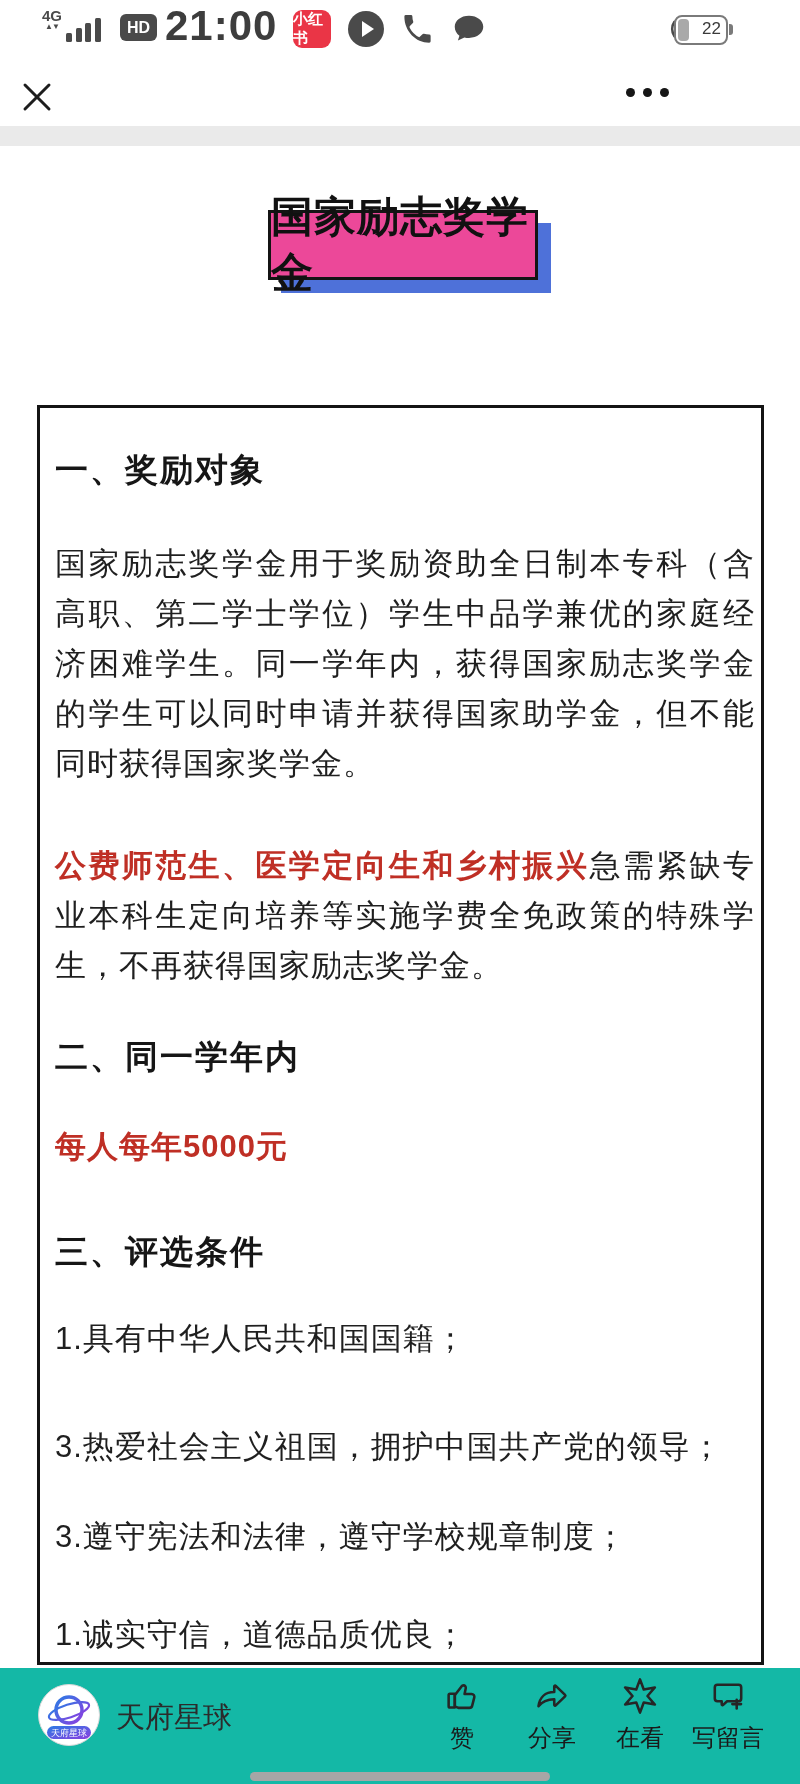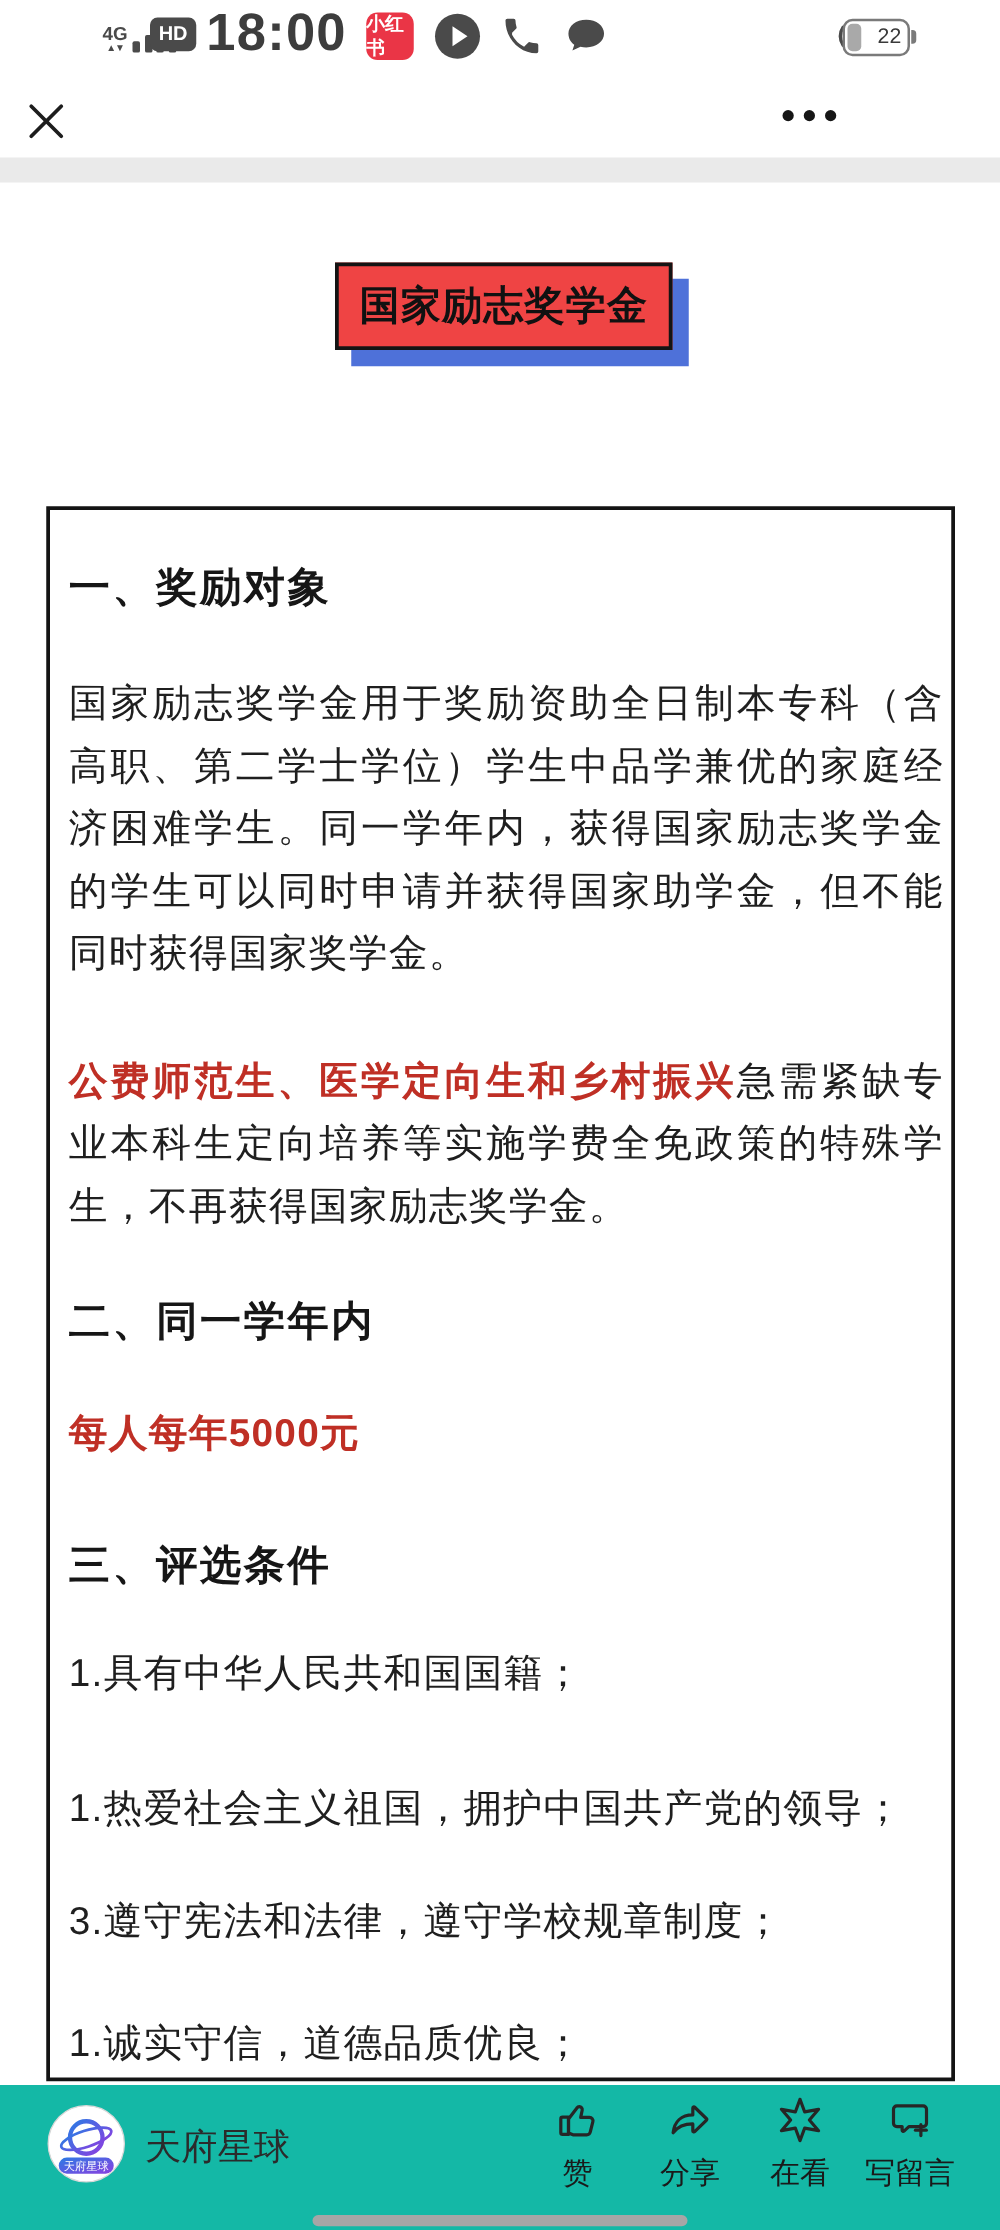--- a/index.html
+++ b/index.html
@@ -1,21 +1,21 @@
 <!DOCTYPE html>
 <html><head>
 <meta charset="utf-8">
 <style>
   html,body{margin:0;padding:0;background:#ffffff;}
   #screen{position:relative;width:800px;height:1784px;background:#ffffff;overflow:hidden;
           font-family:"Liberation Sans","DejaVu Sans",sans-serif;color:#1c1c1c;}
 
   
   .statusbar{position:absolute;left:0;top:0;width:800px;height:56px;background:#fff;}
-  .sig-group{position:absolute;left:42px;top:8px;display:flex;align-items:flex-end;margin-left:40px;}
+  .sig-group{position:absolute;left:42px;top:8px;display:flex;align-items:flex-start;}
   .net-col{display:flex;flex-direction:column;align-items:center;margin-right:4px;}
   .net-label{font-size:15px;font-weight:bold;color:#4a4a4a;line-height:15px;}
   .net-arrows{font-size:8px;line-height:7px;color:#4a4a4a;letter-spacing:-1px;}
   .bars{display:flex;align-items:flex-end;height:34px;}
   .bar{width:6px;background:#4a4a4a;border-radius:1.5px;margin-right:3.5px;}
   .b1{height:9px}.b2{height:14px}.b3{height:19px}.b4{height:24px}
   .hd-badge{position:absolute;left:120px;top:14px;width:37px;height:27px;background:#4a4a4a;
             border-radius:6px;color:#fff;font-size:16px;font-weight:bold;display:flex;
             align-items:center;justify-content:center;text-align:center;}
   .time{position:absolute;left:165px;top:2px;font-size:42px;font-weight:bold;color:#3d3d3d;letter-spacing:1px;}
@@ -34,23 +34,23 @@
                 border-radius:0 3px 3px 0;}
 
   
   .navbar{position:absolute;left:0;top:56px;width:800px;height:70px;background:#fff;}
   .close-btn{position:absolute;left:18px;top:22px;width:38px;height:38px;cursor:pointer;}
   .more-btn{position:absolute;left:626px;top:32px;display:flex;cursor:pointer;}
   .more-btn i{width:9px;height:9px;border-radius:50%;background:#161616;margin-right:8px;}
   .gray-strip{position:absolute;left:0;top:126px;width:800px;height:20px;background:#eaeaea;}
 
   
-  .title-box{position:absolute;left:268px;top:210px;width:264px;height:64px;background:#ef4444;
+  .title-box{position:absolute;left:268px;top:210px;width:264px;height:64px;background:#ec4899;
              border:3px solid #141414;box-shadow:13px 13px 0 0 #4e71d9;display:flex;
-             align-items:center;justify-content:center;font-size:32px;font-weight:bold;
+             align-items:center;justify-content:center;font-size:42px;font-weight:bold;
              color:#111;letter-spacing:1px;}
   .content-box{position:absolute;left:37px;top:405px;width:727px;height:1260px;
                border:3px solid #141414;background:#fff;box-sizing:border-box;}
   .h2{position:absolute;left:55px;width:700px;font-size:33px;font-weight:bold;color:#161616;letter-spacing:2px;}
   .para{position:absolute;left:55px;width:700px;font-size:31px;line-height:50px;color:#1f1f1f;
         letter-spacing:1px;text-align:justify;font-family:Liberation Mono, monospace;}
   .red-bold{color:#bf2f25;font-weight:bold;}
   .red-line{position:absolute;left:55px;width:700px;font-size:31px;font-weight:bold;color:#bf2f25;letter-spacing:1px;}
   .li{position:absolute;left:55px;width:700px;font-size:31px;color:#1f1f1f;letter-spacing:1px;}
   .pos-h1{top:448px}.pos-p1{top:541px}.pos-p2{top:843px}
@@ -80,21 +80,21 @@
         <span class="net-arrows">▲▼</span>
       </div>
       <div class="bars">
         <i class="bar b1"></i>
           <i class="bar b2"></i>
           <i class="bar b3"></i>
           <i class="bar b4"></i>
       </div>
     </div>
     <div class="hd-badge">HD</div>
-    <div class="time">18:00</div>
+    <div class="time">21:00</div>
     <div class="app-badge">小红书</div>
     <div class="play-ic">
       <svg viewBox="0 0 38 38">
           <circle cx="19" cy="19" r="18" fill="#4a4a4a"></circle>
           <polygon points="15,11 27,19 15,27" fill="#ffffff"></polygon>
         </svg>
     </div>
     <div class="phone-ic">
       <svg viewBox="0 0 24 24">
           <path fill="#4a4a4a" d="M6.62 10.79a15.05 15.05 0 0 0 6.59 6.59l2.2-2.2a1 1 0 0 1 1.01-.25c1.12.37 2.33.57 3.58.57a1 1 0 0 1 1 1V20a1 1 0 0 1-1 1C10.85 21 3 13.15 3 3a1 1 0 0 1 1-1h3.5a1 1 0 0 1 1 1c0 1.25.2 2.46.57 3.58a1 1 0 0 1-.25 1.01l-2.2 2.2z"></path>
@@ -142,21 +142,21 @@
 
   <div class="h2 pos-h1">一、奖励对象</div>
   <div class="para pos-p1">国家励志奖学金用于奖励资助全日制本专科（含高职、第二学士学位）学生中品学兼优的家庭经济困难学生。同一学年内，获得国家励志奖学金的学生可以同时申请并获得国家助学金，但不能同时获得国家奖学金。</div>
   <div class="para pos-p2"><span class="red-bold">公费师范生、医学定向生和乡村振兴</span><span>急需紧缺专业本科生定向培养等实施学费全免政策的特殊学生，不再获得国家励志奖学金。</span></div>
 
   <div class="h2 pos-h2">二、同一学年内</div>
   <div class="red-line pos-red">每人每年5000元</div>
 
   <div class="h2 pos-h3">三、评选条件</div>
   <div class="li pos-li1">1.具有中华人民共和国国籍；</div>
-  <div class="li pos-li2">1.热爱社会主义祖国，拥护中国共产党的领导；</div>
+  <div class="li pos-li2">3.热爱社会主义祖国，拥护中国共产党的领导；</div>
   <div class="li pos-li3">3.遵守宪法和法律，遵守学校规章制度；</div>
   <div class="li pos-li4">1.诚实守信，道德品质优良；</div>
 
   <div class="toolbar">
     <div class="avatar">
       <svg viewBox="0 0 60 60">
         <defs>
           <linearGradient id="g1" x1="0" y1="0" x2="1" y2="1">
             <stop offset="0" stop-color="#2b7be4"></stop>
               <stop offset="1" stop-color="#8a3fe0"></stop>

